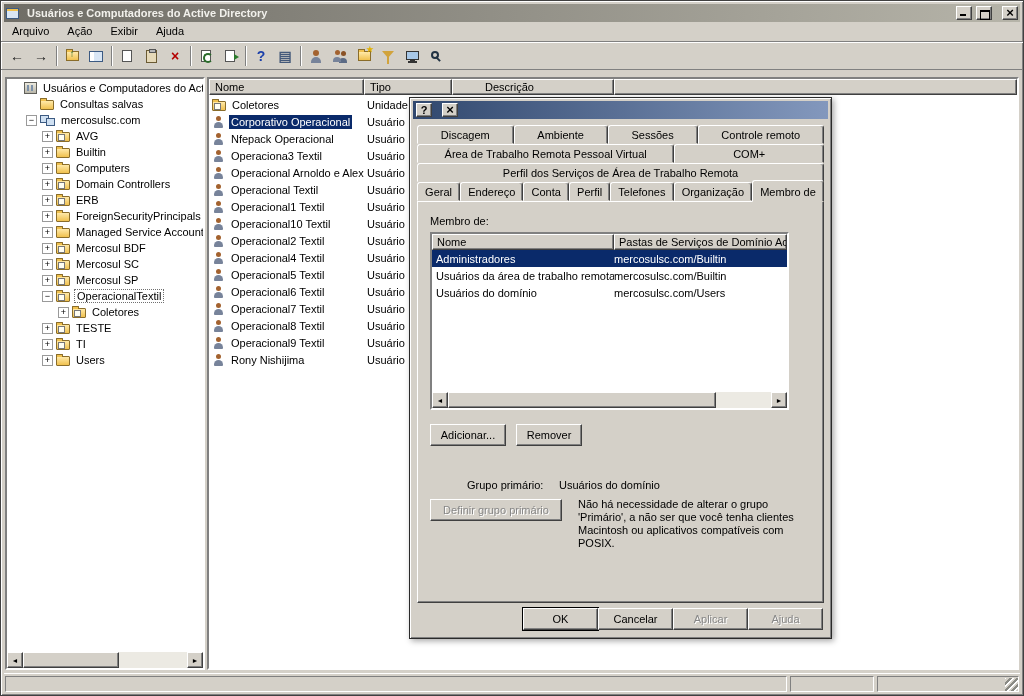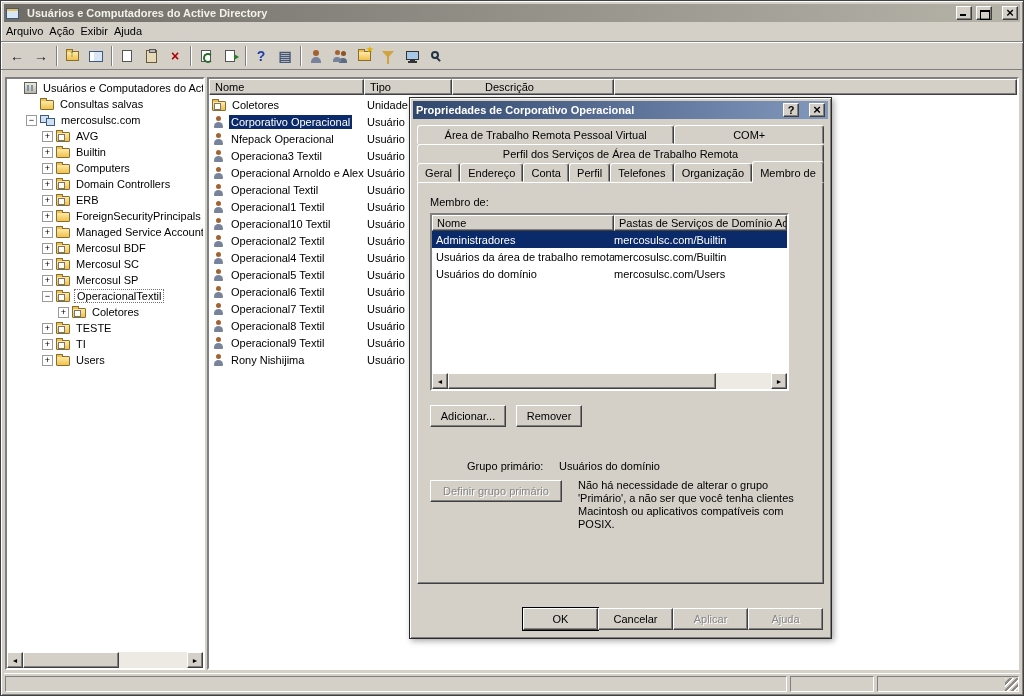--- a/index.html
+++ b/index.html
@@ -15,21 +15,21 @@
   .cap-btn{width:16px;height:14px;flex:none;background:#d4d0c8;border:1px solid;border-color:#fff #404040 #404040 #fff;
            box-shadow:inset -1px -1px 0 #808080;display:inline-flex;align-items:center;justify-content:center;
            color:#000;position:relative;}
   .cap-min::after{content:"";position:absolute;left:3px;bottom:3px;width:6px;height:2px;background:#000;}
   .cap-max::after{content:"";position:absolute;left:3px;top:3px;width:8px;height:7px;border:1px solid #000;border-top-width:2px;}
   .cap-close::after{content:"×";font-size:13px;font-weight:bold;margin-top:-1px;}
   .cap-help::after{content:"?";font-size:11px;font-weight:bold;}
   .cap-gap{width:2px;}
 
   .menubar{display:flex;align-items:center;height:20px;padding:1px 2px;border-bottom:1px solid #808080;}
-  .menu-item{padding:2px 3px 3px;}
+  .menu-item{padding:2px 9px 3px;}
   .toolbar{display:flex;align-items:center;height:28px;padding:2px 4px;border-top:1px solid #fff;border-bottom:1px solid #808080;}
   .tb-btn{width:24px;height:22px;display:inline-flex;align-items:center;justify-content:center;}
   .tb-sep{width:1px;height:20px;background:#808080;box-shadow:1px 0 0 #fff;margin:0 3px;}
   .tbi{display:inline-flex;align-items:center;justify-content:center;font-size:14px;font-weight:bold;color:#1a1a1a;position:relative;line-height:1;}
 
   
   .tbi-folder-up,.tbi-folder-star{width:13px;height:10px;background:linear-gradient(#ffe9a8,#f0c14f);border:1px solid #8a6d2a;position:relative;}
   .tbi-folder-up::before,.tbi-folder-star::before{content:"";position:absolute;top:-3px;left:-1px;width:5px;height:2px;background:#f0c14f;border:1px solid #8a6d2a;border-bottom:none;}
   .tbi-folder-up::after{content:"↑";position:absolute;left:3px;top:-3px;font-size:10px;font-weight:bold;color:#155c15;}
   .tbi-folder-star::after{content:"★";position:absolute;right:-4px;top:-6px;color:#e0b000;font-size:8px;}
@@ -496,27 +496,32 @@
   <div class="statusbar">
     <span class="sb-panel sb-p1"></span>
     <span class="sb-panel sb-p2"></span>
     <span class="sb-panel sb-p3">
         <span class="grip"></span>
       </span>
   </div>
 
   <div class="dialog">
     <div class="dlg-title">
-      <span class="title-text">Propriedades de Corporativo Operacional</span>
       <span class="cap-btn cap-help"></span>
       <span class="cap-gap"></span>
       <span class="cap-btn cap-close"></span>
     </div>
     <div class="dlg-body">
       <div class="tab-strip">
+          <div class="tab-row tab-row1">
+            <span class="tab">Discagem</span>
+            <span class="tab">Ambiente</span>
+            <span class="tab">Sessões</span>
+            <span class="tab">Controle remoto</span>
+          </div>
           <div class="tab-row tab-row3">
             <span class="tab">Área de Trabalho Remota Pessoal Virtual</span>
             <span class="tab">COM+</span>
           </div>
           <div class="tab-row tab-row2">
             <span class="tab">Perfil dos Serviços de Área de Trabalho Remota</span>
           </div>
           <div class="tab-row tab-row4">
             <span class="tab">Geral</span>
             <span class="tab">Endereço</span>

